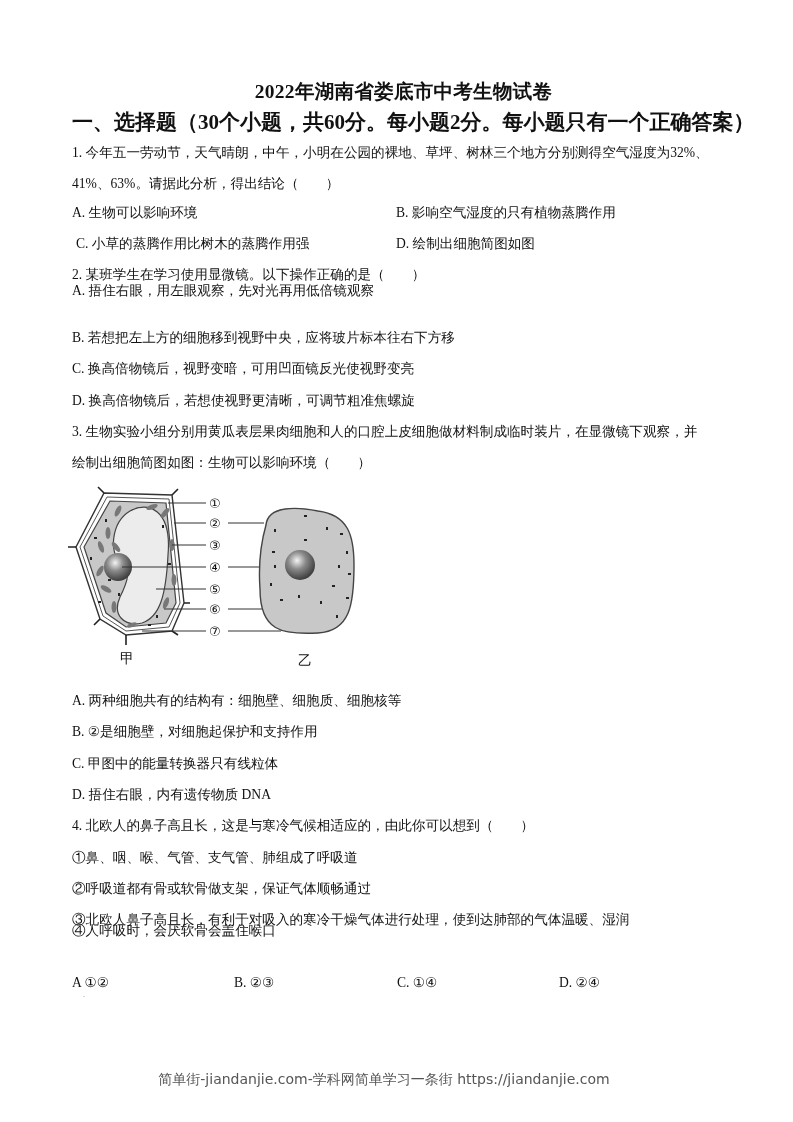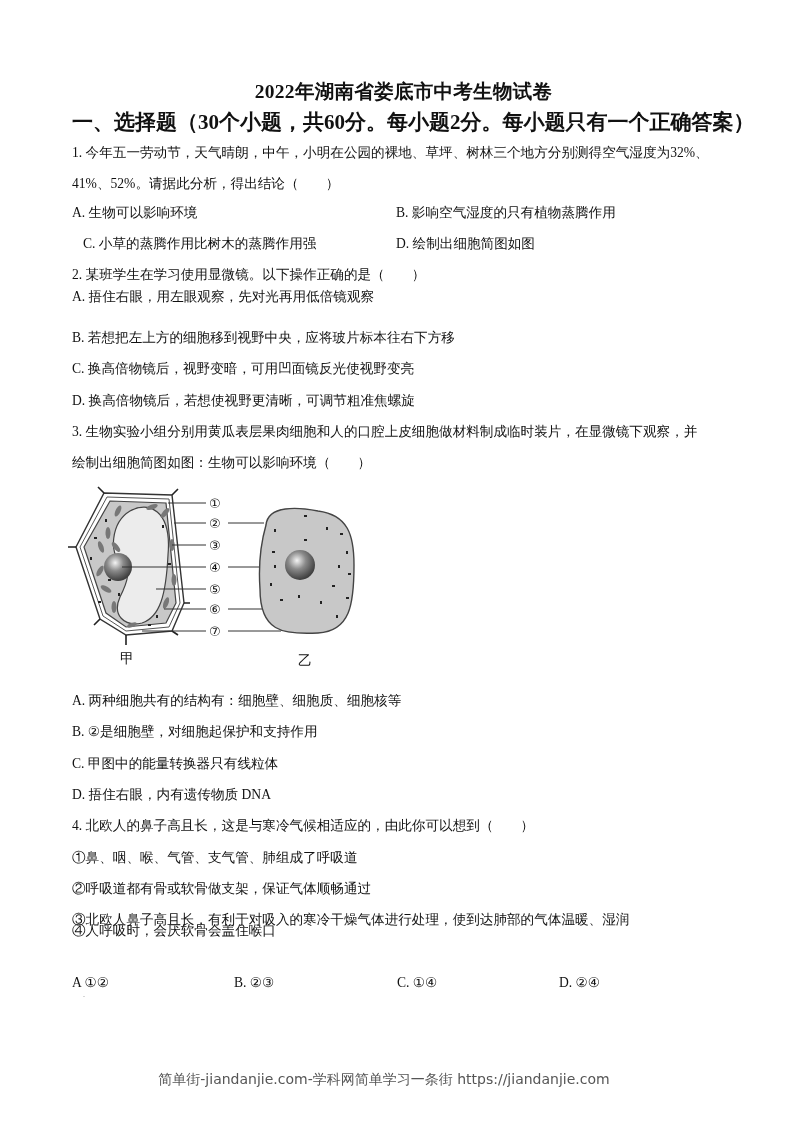--- a/index.html
+++ b/index.html
@@ -15,32 +15,32 @@
   .stray { left: 83px; top: 994px; font-size: 6px; color: #333; }
   .diagram { left: 68px; top: 485px; width: 300px; height: 185px; }
 </style>
 </head>
 <body>
 
 <div class="abs title">2022年湖南省娄底市中考生物试卷</div>
 <div class="abs section">一、选择题（30个小题，共60分。每小题2分。每小题只有一个正确答案）</div>
 
 <div class="abs line" style="top:144px">1. 今年五一劳动节，天气晴朗，中午，小明在公园的裸地、草坪、树林三个地方分别测得空气湿度为32%、</div>
-<div class="abs line" style="top:175px">41%、52%。请据此分析，得出结论（　　）</div>
+<div class="abs line" style="top:175px">41%、63%。请据此分析，得出结论（　　）</div>
 <div class="abs opt-row" style="top:204px">
   <span style="left:0">A. 生物可以影响环境</span>
   <span style="left:324px">B. 影响空气湿度的只有植物蒸腾作用</span>
 </div>
 <div class="abs opt-row" style="top:235px">
-  <span style="left:11px">C. 小草的蒸腾作用比树木的蒸腾作用强</span>
+  <span style="left:4px">C. 小草的蒸腾作用比树木的蒸腾作用强</span>
   <span style="left:324px">D. 绘制出细胞简图如图</span>
 </div>
 
 <div class="abs line" style="top:266px">2. 某班学生在学习使用显微镜。以下操作正确的是（　　）</div>
-<div class="abs line" style="top:288px">A.  捂住右眼，用左眼观察，先对光再用低倍镜观察</div>
+<div class="abs line" style="top:282px">A.  捂住右眼，用左眼观察，先对光再用低倍镜观察</div>
 <div class="abs line" style="top:329px">B.  若想把左上方的细胞移到视野中央，应将玻片标本往右下方移</div>
 <div class="abs line" style="top:360px">C.  换高倍物镜后，视野变暗，可用凹面镜反光使视野变亮</div>
 <div class="abs line" style="top:392px">D.  换高倍物镜后，若想使视野更清晰，可调节粗准焦螺旋</div>
 
 <div class="abs line" style="top:423px">3. 生物实验小组分别用黄瓜表层果肉细胞和人的口腔上皮细胞做材料制成临时装片，在显微镜下观察，并</div>
 <div class="abs line" style="top:454px">绘制出细胞简图如图：生物可以影响环境（　　）</div>
 
 <div class="abs diagram">
   <svg width="300" height="185" viewBox="0 0 300 185" xmlns="http://www.w3.org/2000/svg">
     <defs>

